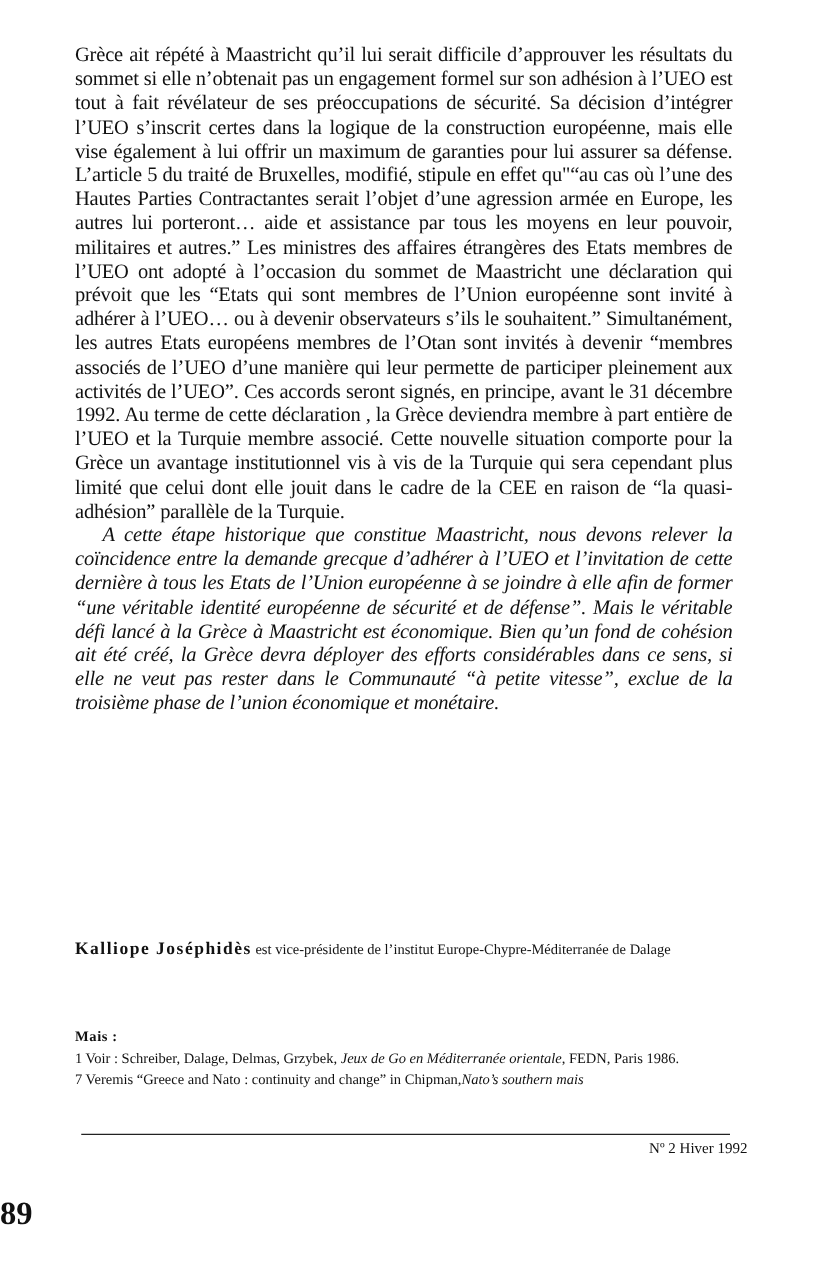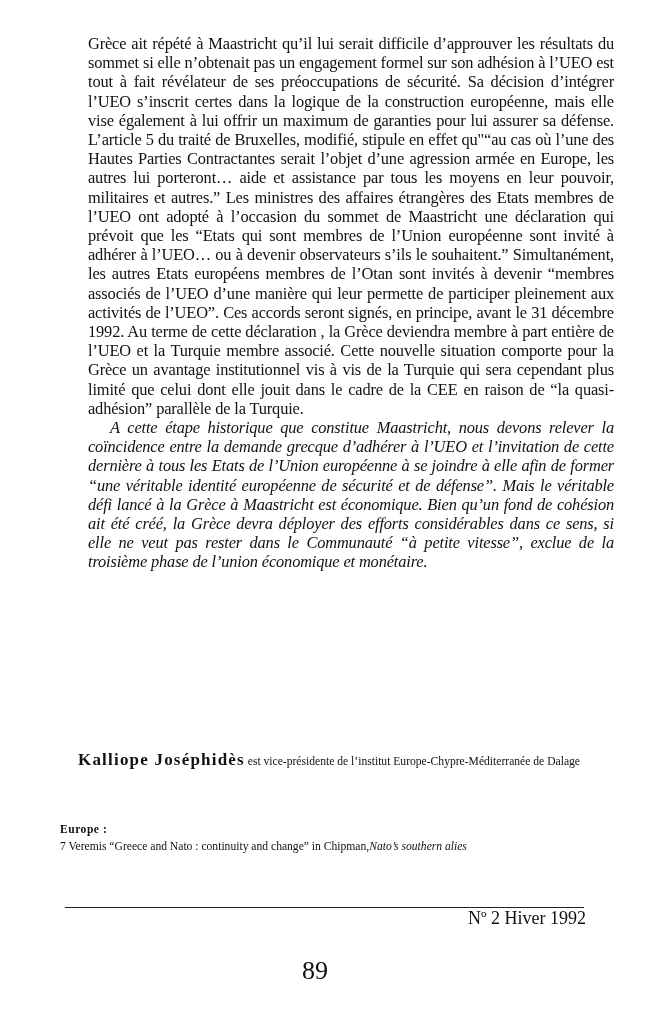--- a/index.html
+++ b/index.html
@@ -17,43 +17,41 @@
     }
     .main-text {
       position: absolute;
       left: 60px;
       top: 34px;
       width: 526px;
       font-size: 16.4px;
       line-height: 19.2px;
       text-align: justify;
       letter-spacing: -0.15px;
-      margin-left: 28px;
     }
     .main-text p {
       margin: 0;
     }
     .main-text p.indent {
       text-indent: 22px;
       font-style: italic;
     }
     .author-bio {
       position: absolute;
       left: 60px;
       top: 752px;
       width: 526px;
       font-size: 11.6px;
       line-height: 16px;
       text-align: justify;
     }
     .author-name {
       font-weight: bold;
       letter-spacing: 1.2px;
-      font-size: 17px;
-      margin-left: 18px;
+      font-size: 14px;
     }
     .notes {
       position: absolute;
       left: 60px;
       top: 822px;
       width: 526px;
       font-size: 11.6px;
       line-height: 16.8px;
     }
     .notes-title {
@@ -72,49 +70,50 @@
     .rule {
       position: absolute;
       left: 65px;
       top: 907px;
       width: 519px;
       height: 1px;
       background: #222222;
     }
     .footer-issue {
       position: absolute;
-      right: 64px;
+      right: 52px;
       top: 910px;
-      font-size: 18px;
+      font-size: 12px;
       line-height: 16px;
     }
     .page-number {
       position: absolute;
       left: 0;
       width: 630px;
       top: 956px;
-      text-align: center;
       font-size: 26px;
       line-height: 30px;
+      font-weight: bold;
     }
   </style>
 </head>
 <body>
 
 <div class="main-text">
   <p>Grèce ait répété à Maastricht qu’il lui serait difficile d’approuver les résultats du sommet si elle n’obtenait pas un engagement formel sur son adhésion à l’UEO est tout à fait révélateur de ses préoccupations de sécurité. Sa décision d’intégrer l’UEO s’inscrit certes dans la logique de la construction européenne, mais elle vise également à lui offrir un maximum de garanties pour lui assurer sa défense. L’article 5 du traité de Bruxelles, modifié, stipule en effet qu"“au cas où l’une des Hautes Parties Contractantes serait l’objet d’une agression armée en Europe, les autres lui porteront… aide et assistance par tous les moyens en leur pouvoir, militaires et autres.” Les ministres des affaires étrangères des Etats membres de l’UEO ont adopté à l’occasion du sommet de Maastricht une déclaration qui prévoit que les “Etats qui sont membres de l’Union européenne sont invité à adhérer à l’UEO… ou à devenir observateurs s’ils le souhaitent.” Simultanément, les autres Etats européens membres de l’Otan sont invités à devenir “membres associés de l’UEO d’une manière qui leur permette de participer pleinement aux activités de l’UEO”. Ces accords seront signés, en principe, avant le 31 décembre 1992. Au terme de cette déclaration , la Grèce deviendra membre à part entière de l’UEO et la Turquie membre associé. Cette nouvelle situation comporte pour la Grèce un avantage institutionnel vis à vis de la Turquie qui sera cependant plus limité que celui dont elle jouit dans le cadre de la CEE en raison de “la quasi-adhésion” parallèle de la Turquie.</p>
   <p class="indent">A cette étape historique que constitue Maastricht, nous devons relever la coïncidence entre la demande grecque d’adhérer à l’UEO et l’invitation de cette dernière à tous les Etats de l’Union européenne à se joindre à elle afin de former “une véritable identité européenne de sécurité et de défense”. Mais le véritable défi lancé à la Grèce à Maastricht est économique. Bien qu’un fond de cohésion ait été créé, la Grèce devra déployer des efforts considérables dans ce sens, si elle ne veut pas rester dans le Communauté “à petite vitesse”, exclue de la troisième phase de l’union économique et monétaire.</p>
 </div>
 
 <div class="author-bio">
   <span class="author-name">Kalliope Joséphidès</span><span> est vice-présidente de l’institut Europe-Chypre-Méditerranée de Dalage</span>
 </div>
 
 <div class="notes">
-  <p class="notes-title">Europe  :</p>
-  <p class="note-line"><span>7 Veremis “Greece and Nato : continuity and change” in Chipman,</span><span class="italic">Nato’s southern alies</span><span></span></p>
+  <p class="notes-title">Mais  :</p>
+  <p class="note-line"><span>1 Voir : Schreiber, Dalage, Delmas, Grzybek, </span><span class="italic">Jeux de Go en Méditerranée orientale</span><span>, FEDN, Paris 1986.</span></p>
+  <p class="note-line"><span>7 Veremis “Greece and Nato : continuity and change” in Chipman,</span><span class="italic">Nato’s southern mais</span><span></span></p>
 </div>
 
 <div class="rule"></div>
 
 <div class="footer-issue">Nº 2 Hiver 1992</div>
 
 <div class="page-number">89</div>
 
 </body></html>

